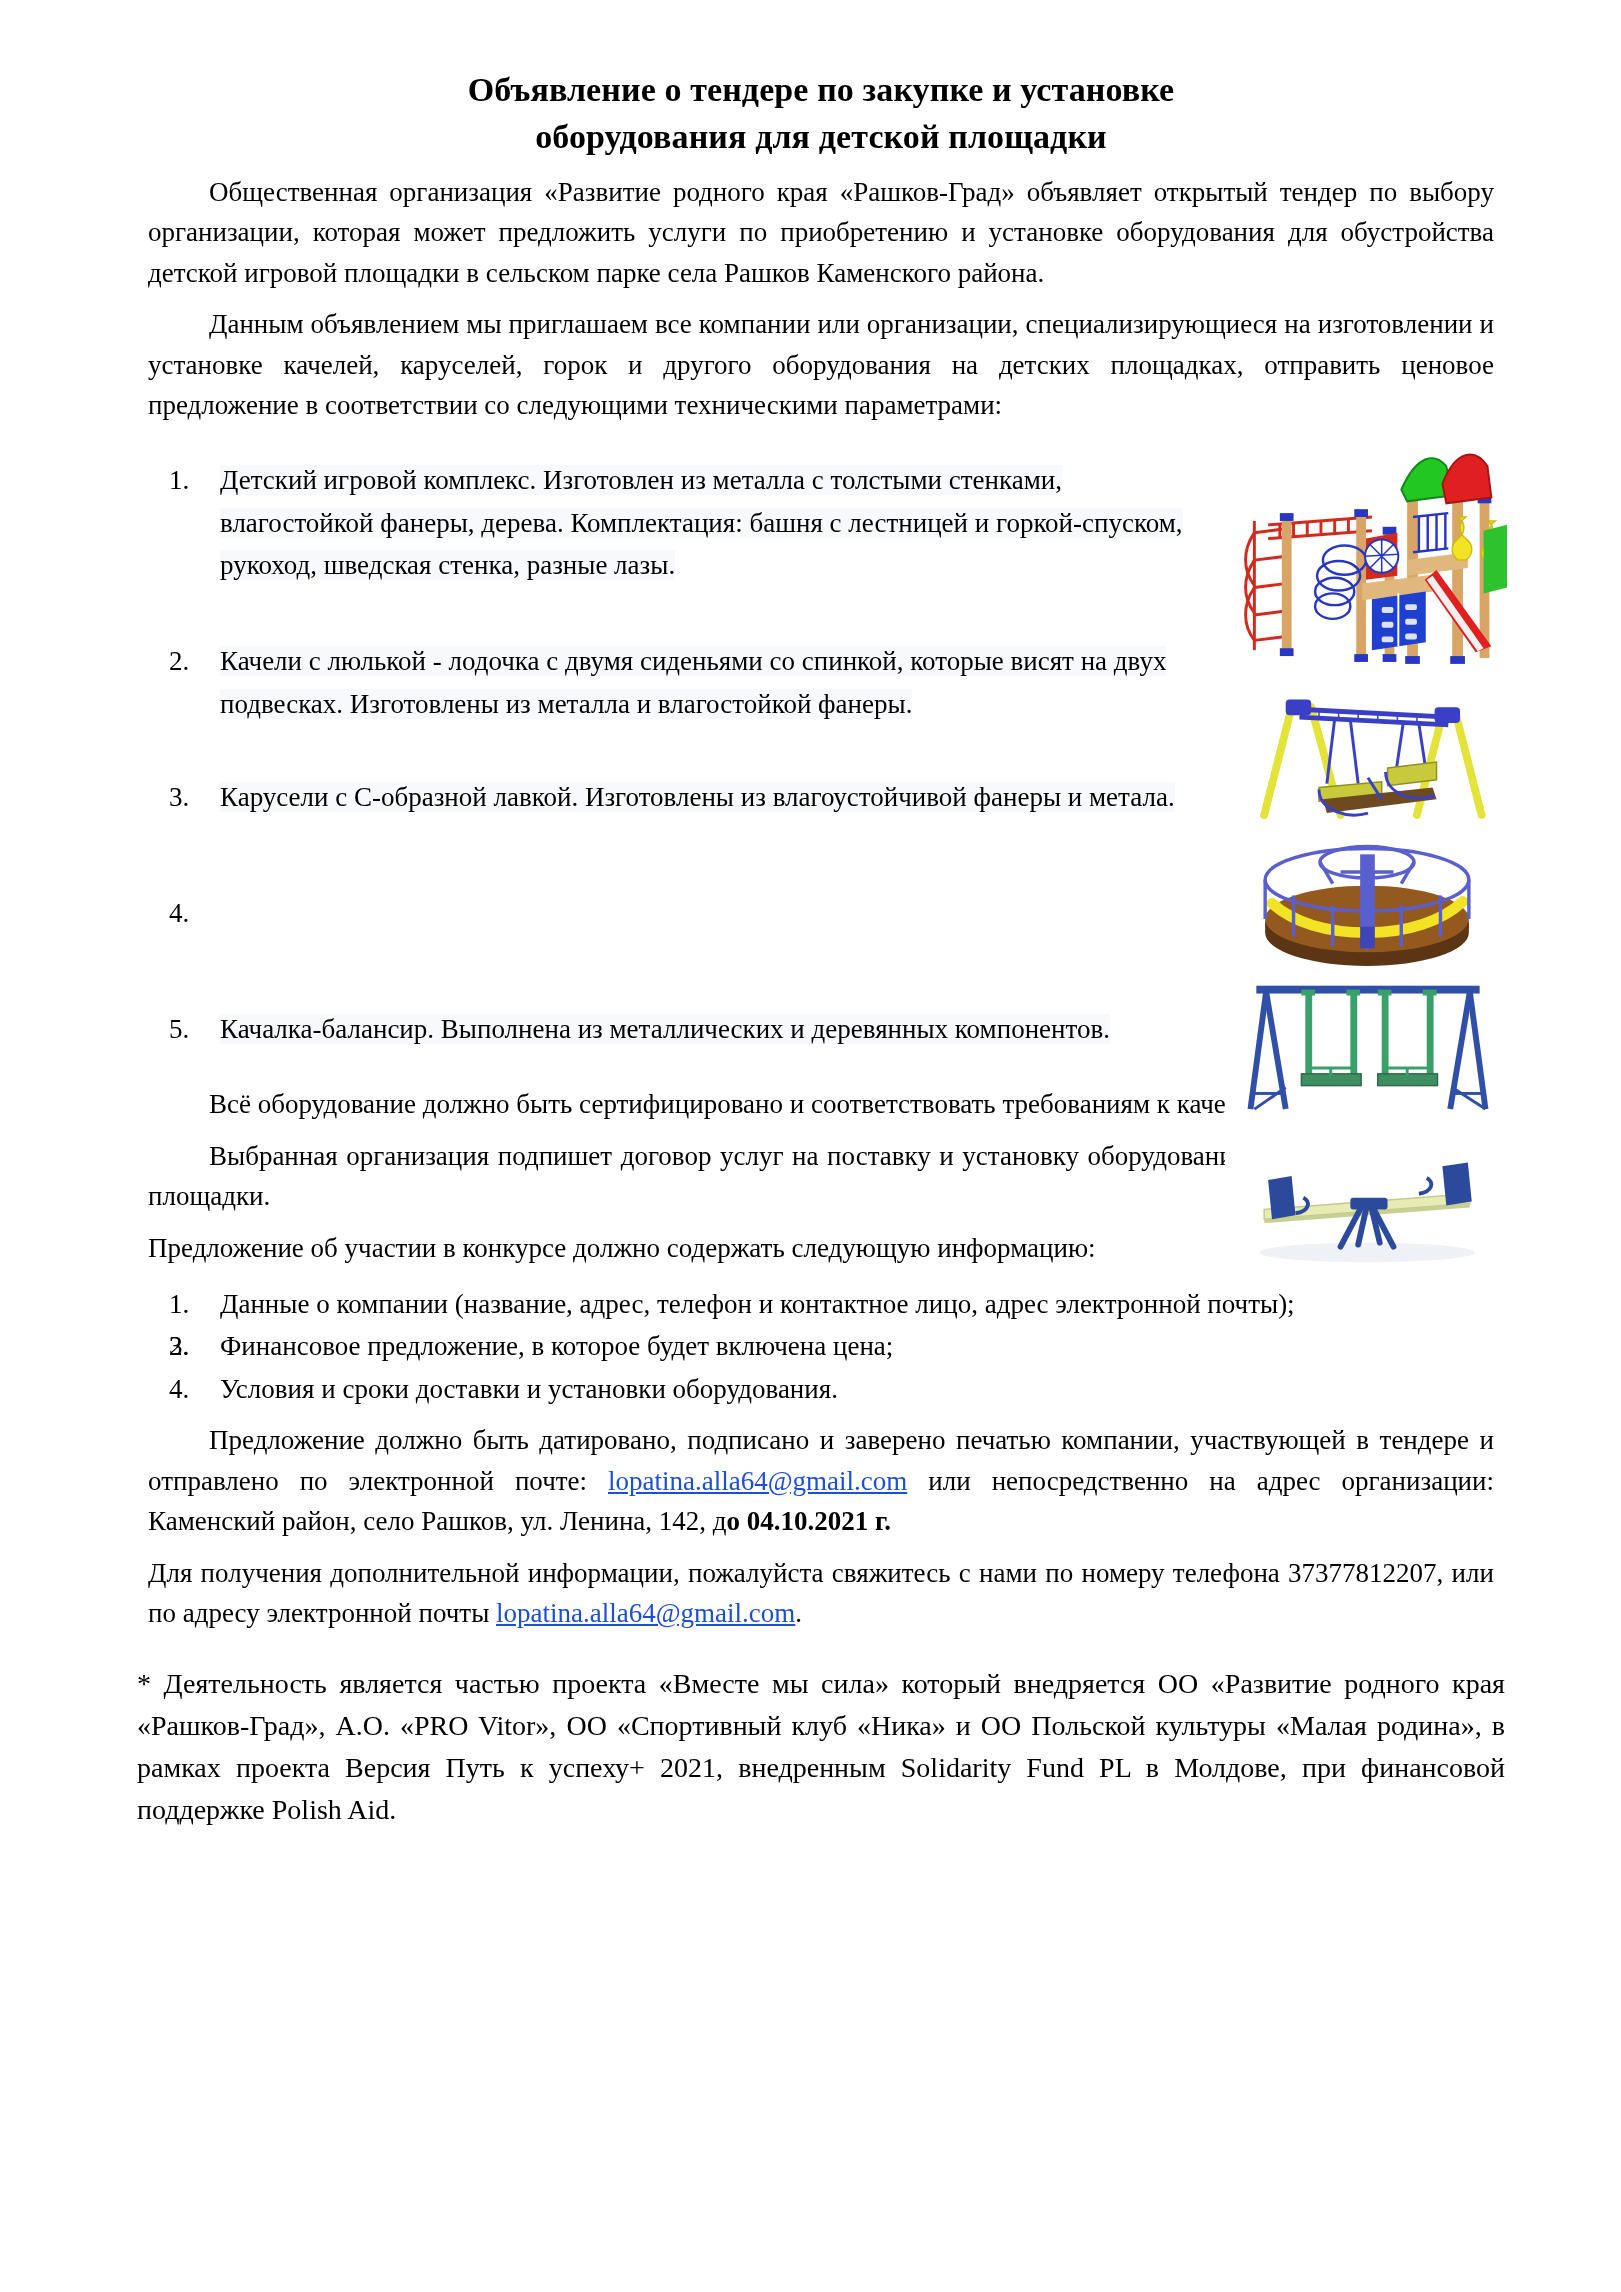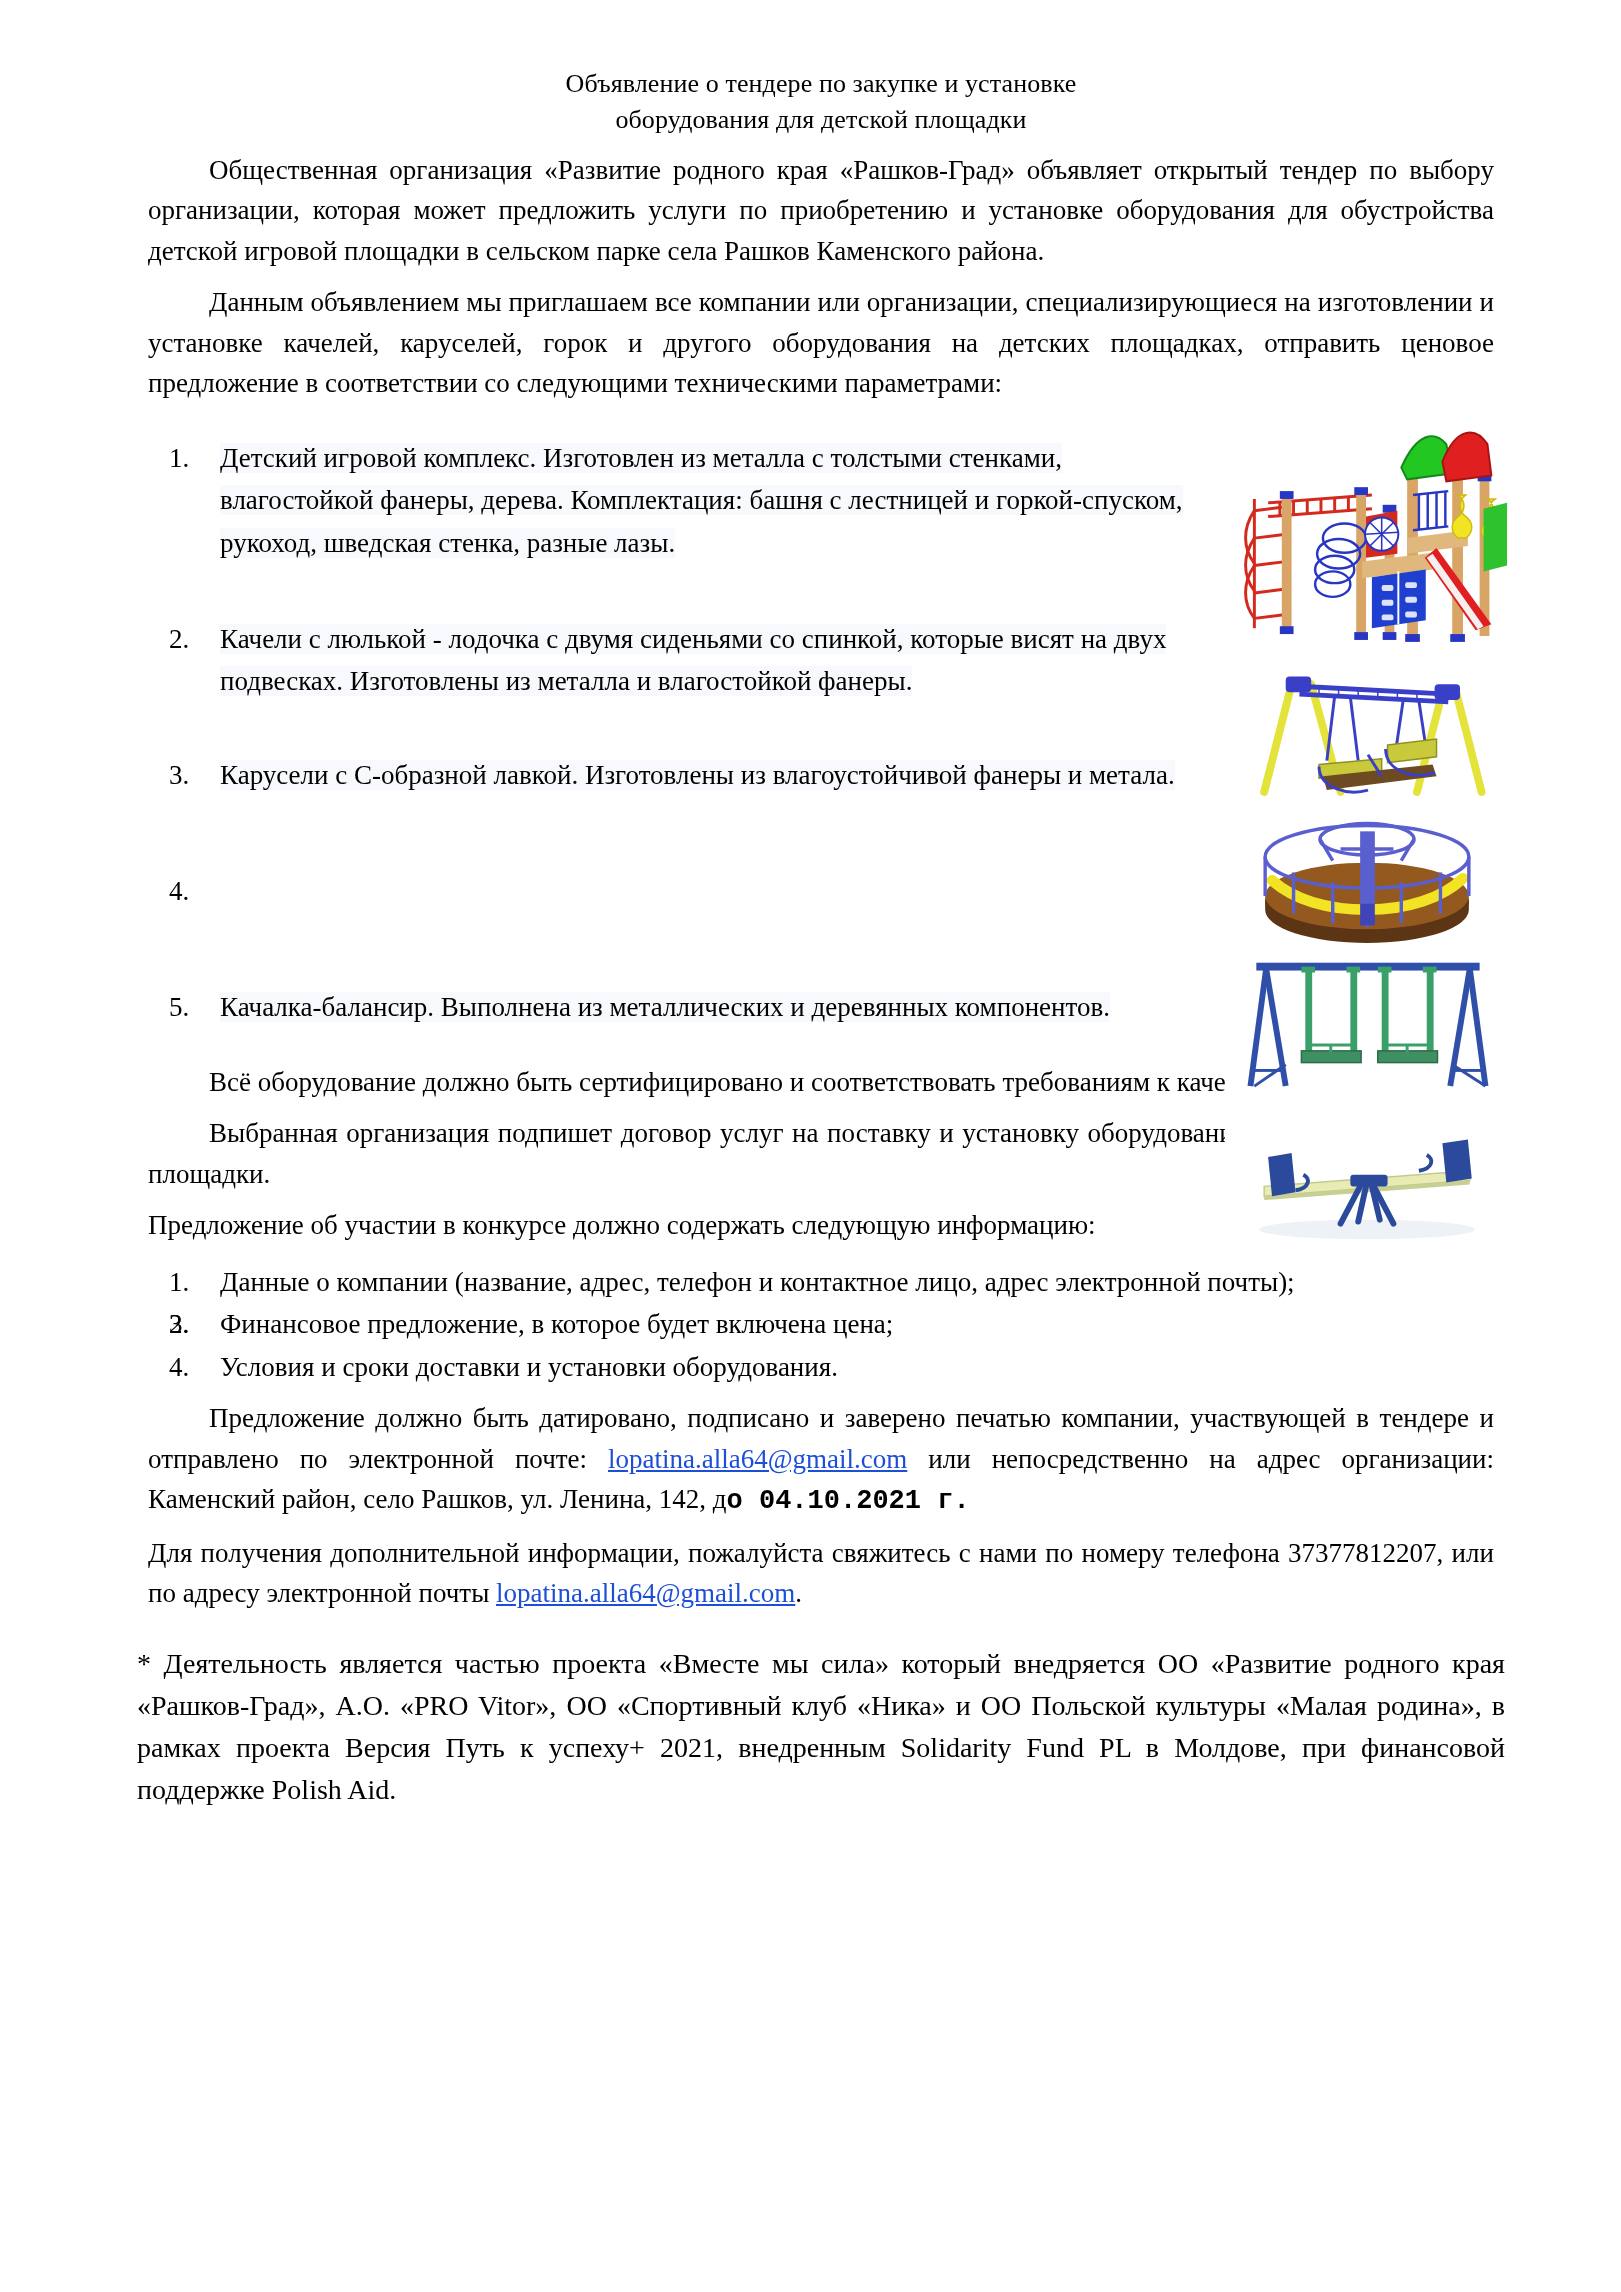--- a/index.html
+++ b/index.html
@@ -18,25 +18,25 @@
     margin: 0 auto;
     background: #ffffff;
     box-sizing: border-box;
     padding: 54px 116px 39px 137px;
     overflow: hidden;
   }
 
   
   .doc-title {
     text-align: center;
-    font-size: 26px;
+    font-size: 34px;
     line-height: 1.40;
     margin: 11.8px 0 0 0;
     padding: 0 59px;
-    font-weight: normal;
+    font-weight: bold;
     letter-spacing: 0.1px;
   }
   .doc-title .tline { display: block; }
 
   
   p.para {
     font-size: 27px;
     line-height: 1.50;
     margin: 11px;
     text-align: justify;
@@ -121,21 +121,21 @@
     position: absolute;
     left: 32px;
     top: 0;
     width: 43px;
   }
 
   a.maillink {
     color: #1d4ed8;
     text-decoration: underline;
   }
-  .bold { font-weight: bold; font-family: Liberation Mono, monospace; }
+  .bold { font-weight: bold; }
 
   .footnote {
     font-size: 28px;
     line-height: 1.50;
     margin-top: 29px;
     text-align: justify;
   }
 </style>
 </head>
 <body>

